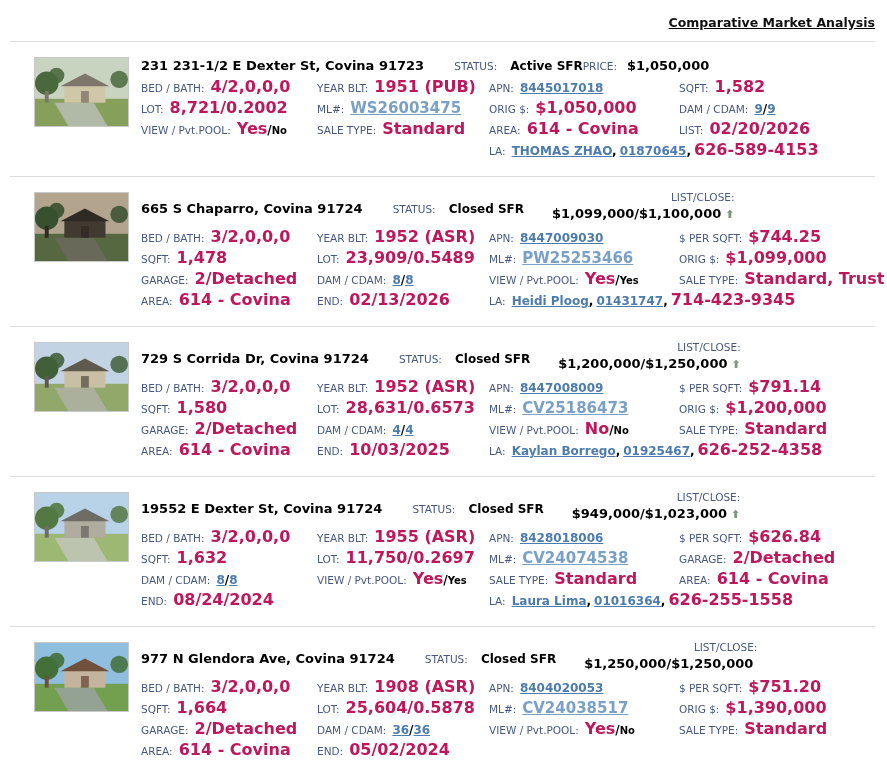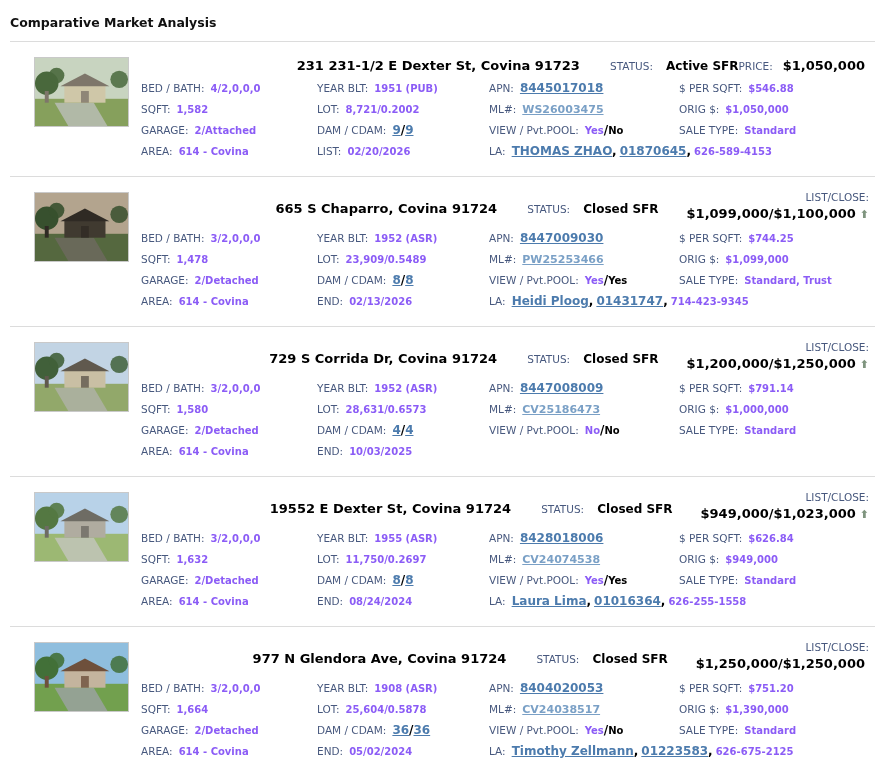--- a/index.html
+++ b/index.html
@@ -3,63 +3,63 @@
 <meta charset="utf-8">
 <style>
   html, body { margin:0; padding:0; background:#fff; }
   body {
     width: 887px; min-height: 768px;
     font-family: "DejaVu Sans", "Liberation Sans", sans-serif;
     color:#000;
     box-sizing: border-box;
   }
   .page { padding: 6px 12px 20px 10px; }
-  .header { text-align:left; padding: 6px 0 10px; border-bottom: 1px solid var(--divider,#dcdcdc); }
+  .header { text-align:right; padding: 6px 0 10px; border-bottom: 1px solid var(--divider,#dcdcdc); text-decoration: underline; }
   .page-title { font-size: 12.5px; font-weight: bold; color:#111; }
 
   .listing { display:flex; padding: 13px 0 15px; border-bottom: 1px solid var(--divider,#dcdcdc); }
   .listing:last-child { border-bottom: none; }
 
   .thumb {
     flex: 0 0 95px; width:95px; height:70px; margin: 2px 12px 0 24px;
     border:1px solid #c9c9c9; box-sizing:border-box; cursor:pointer; overflow:hidden;
   }
   .thumb svg { display:block; width:100%; height:100%; }
 
   .body { flex:1; min-width:0; padding-right: 6px; }
 
-  .row1 { display:flex; align-items:center; justify-content:flex-end; margin-bottom: 3px; }
+  .row1 { display:flex; align-items:center; justify-content:flex-start; margin-bottom: 3px; }
   .addr-status { white-space:nowrap; }
   .address { font-size:13px; font-weight:bold; color:#000; }
   .status-label { margin-left:25px; }
   .status-value { margin-left:8px; font-size:12px; font-weight:bold; }
 
   .label { font-size:10.5px; color: var(--label,#47587e); }
-  .value { font-size:10px; font-weight:bold; color:#8b5cf6; }
+  .value { font-size:16px; font-weight:bold; color:#be185d; }
 
   .price-block { white-space:nowrap; text-align:right; }
   .price-block.inline { display:flex; align-items:baseline; gap:10px; }
   .price-block.stacked { display:flex; flex-direction:column; align-items:flex-end; line-height:15px; padding-bottom:2px;margin-left:28px; }
   .price-amount { font-size:13px; font-weight:bold; color:#000; }
   .price-arrow { font-size:11px; font-weight:bold; color: var(--arrow,#7f957f); margin-left:4px; }
 
   .grid {
     display:grid;
     grid-template-columns: 176px 172px 190px 1fr;
     line-height: 19px;
   }
   .c { white-space:nowrap; overflow:visible; }
   .c .label { margin-right: 6px; }
   .la-cell { grid-column: 3 / 5; }
 
   a.link {
     color: var(--link,#4c7bad); font-weight:bold; font-size:12px;
     text-decoration: underline; cursor:pointer;
   }
-  a.link.small { font-size:11px; color: var(--link_light,#7aa0c6); }
+  a.link.small { font-size:15px; color: var(--link_light,#7aa0c6); }
   .slash { font-weight:bold; color:#000; font-size:12px; }
   .pool-small { font-size:10px; font-weight:bold; color:#000; }
   .sep { font-weight:bold; color:#000; font-size:12px; margin-right:3px; }
 </style>
 </head>
 <body>
 
 <div class="page">
   <div class="header">
     <span class="page-title">Comparative Market Analysis</span>
@@ -91,28 +91,26 @@
           <span class="label">PRICE:</span>
           <span>
             <span class="price-amount">$1,050,000</span><span class="price-arrow"></span>
           </span>
         </div>
       </div>
       <div class="grid">
         <div class="c"><span class="label">BED / BATH:</span><span class="value">4/2,0,0,0</span></div>
         <div class="c"><span class="label">YEAR BLT:</span><span class="value">1951 (PUB)</span></div>
         <div class="c"><span class="label">APN:</span><a class="link">8445017018</a></div>
-        <div class="c"><span class="label">$ PER SQFT:</span><span class="value">$546.88</span></div>
 
         <div class="c"><span class="label">SQFT:</span><span class="value">1,582</span></div>
         <div class="c"><span class="label">LOT:</span><span class="value">8,721/0.2002</span></div>
         <div class="c"><span class="label">ML#:</span><a class="link small">WS26003475</a></div>
         <div class="c"><span class="label">ORIG $:</span><span class="value">$1,050,000</span></div>
 
-        <div class="c"><span class="label">GARAGE:</span><span class="value">2/Attached</span></div>
         <div class="c"><span class="label">DAM / CDAM:</span><a class="link">9</a><span class="slash">/</span><a class="link">9</a></div>
         <div class="c"><span class="label">VIEW / Pvt.POOL:</span><span class="value">Yes</span><span class="slash">/</span><span class="pool-small">No</span></div>
         <div class="c"><span class="label">SALE TYPE:</span><span class="value">Standard</span></div>
 
         <div class="c"><span class="label">AREA:</span><span class="value">614 - Covina</span></div>
         <div class="c"><span class="label">LIST:</span><span class="value">02/20/2026</span></div>
         <div class="c la-cell"><span class="label">LA:</span><a class="link">THOMAS ZHAO</a><span class="sep">,</span><a class="link">01870645</a><span class="sep">,</span><span class="value">626-589-4153</span></div>
       </div>
     </div>
   </div>
@@ -200,29 +198,30 @@
       </div>
       <div class="grid">
         <div class="c"><span class="label">BED / BATH:</span><span class="value">3/2,0,0,0</span></div>
         <div class="c"><span class="label">YEAR BLT:</span><span class="value">1952 (ASR)</span></div>
         <div class="c"><span class="label">APN:</span><a class="link">8447008009</a></div>
         <div class="c"><span class="label">$ PER SQFT:</span><span class="value">$791.14</span></div>
 
         <div class="c"><span class="label">SQFT:</span><span class="value">1,580</span></div>
         <div class="c"><span class="label">LOT:</span><span class="value">28,631/0.6573</span></div>
         <div class="c"><span class="label">ML#:</span><a class="link small">CV25186473</a></div>
-        <div class="c"><span class="label">ORIG $:</span><span class="value">$1,000,000</span></div>
+        <div class="c"><span class="label">ORIG $:</span><span class="value">$1,200,000</span></div>
 
         <div class="c"><span class="label">GARAGE:</span><span class="value">2/Detached</span></div>
         <div class="c"><span class="label">DAM / CDAM:</span><a class="link">4</a><span class="slash">/</span><a class="link">4</a></div>
         <div class="c"><span class="label">VIEW / Pvt.POOL:</span><span class="value">No</span><span class="slash">/</span><span class="pool-small">No</span></div>
         <div class="c"><span class="label">SALE TYPE:</span><span class="value">Standard</span></div>
 
         <div class="c"><span class="label">AREA:</span><span class="value">614 - Covina</span></div>
         <div class="c"><span class="label">END:</span><span class="value">10/03/2025</span></div>
+        <div class="c la-cell"><span class="label">LA:</span><a class="link">Kaylan Borrego</a><span class="sep">,</span><a class="link">01925467</a><span class="sep">,</span><span class="value">626-252-4358</span></div>
       </div>
     </div>
   </div>
 
   <div class="listing">
     <div class="thumb" style="--sky: #b8d2e8; --grass: #9cb873; --house: #b0aca0; --roof: #6e6c64; --tree: #547842; --path: #c2c4ba;">
       <svg viewBox="0 0 95 70" preserveAspectRatio="none">
         <rect x="0" y="0" width="95" height="70" style="fill:var(--sky,#c2d4e4)"></rect>
         <rect x="0" y="42" width="95" height="28" style="fill:var(--grass,#92a86a)"></rect>
         <polygon points="20,46 60,46 74,70 34,70" style="fill:var(--path,#aeb2a4);opacity:.85"></polygon>
@@ -251,21 +250,20 @@
       </div>
       <div class="grid">
         <div class="c"><span class="label">BED / BATH:</span><span class="value">3/2,0,0,0</span></div>
         <div class="c"><span class="label">YEAR BLT:</span><span class="value">1955 (ASR)</span></div>
         <div class="c"><span class="label">APN:</span><a class="link">8428018006</a></div>
         <div class="c"><span class="label">$ PER SQFT:</span><span class="value">$626.84</span></div>
 
         <div class="c"><span class="label">SQFT:</span><span class="value">1,632</span></div>
         <div class="c"><span class="label">LOT:</span><span class="value">11,750/0.2697</span></div>
         <div class="c"><span class="label">ML#:</span><a class="link small">CV24074538</a></div>
-        <div class="c"><span class="label">ORIG $:</span><span class="value">$949,000</span></div>
 
         <div class="c"><span class="label">GARAGE:</span><span class="value">2/Detached</span></div>
         <div class="c"><span class="label">DAM / CDAM:</span><a class="link">8</a><span class="slash">/</span><a class="link">8</a></div>
         <div class="c"><span class="label">VIEW / Pvt.POOL:</span><span class="value">Yes</span><span class="slash">/</span><span class="pool-small">Yes</span></div>
         <div class="c"><span class="label">SALE TYPE:</span><span class="value">Standard</span></div>
 
         <div class="c"><span class="label">AREA:</span><span class="value">614 - Covina</span></div>
         <div class="c"><span class="label">END:</span><span class="value">08/24/2024</span></div>
         <div class="c la-cell"><span class="label">LA:</span><a class="link">Laura Lima</a><span class="sep">,</span><a class="link">01016364</a><span class="sep">,</span><span class="value">626-255-1558</span></div>
       </div>
@@ -312,18 +310,17 @@
         <div class="c"><span class="label">ML#:</span><a class="link small">CV24038517</a></div>
         <div class="c"><span class="label">ORIG $:</span><span class="value">$1,390,000</span></div>
 
         <div class="c"><span class="label">GARAGE:</span><span class="value">2/Detached</span></div>
         <div class="c"><span class="label">DAM / CDAM:</span><a class="link">36</a><span class="slash">/</span><a class="link">36</a></div>
         <div class="c"><span class="label">VIEW / Pvt.POOL:</span><span class="value">Yes</span><span class="slash">/</span><span class="pool-small">No</span></div>
         <div class="c"><span class="label">SALE TYPE:</span><span class="value">Standard</span></div>
 
         <div class="c"><span class="label">AREA:</span><span class="value">614 - Covina</span></div>
         <div class="c"><span class="label">END:</span><span class="value">05/02/2024</span></div>
-        <div class="c la-cell"><span class="label">LA:</span><a class="link">Timothy Zellmann</a><span class="sep">,</span><a class="link">01223583</a><span class="sep">,</span><span class="value">626-675-2125</span></div>
       </div>
     </div>
   </div>
 </div>
 </div>
 
 </body></html>

